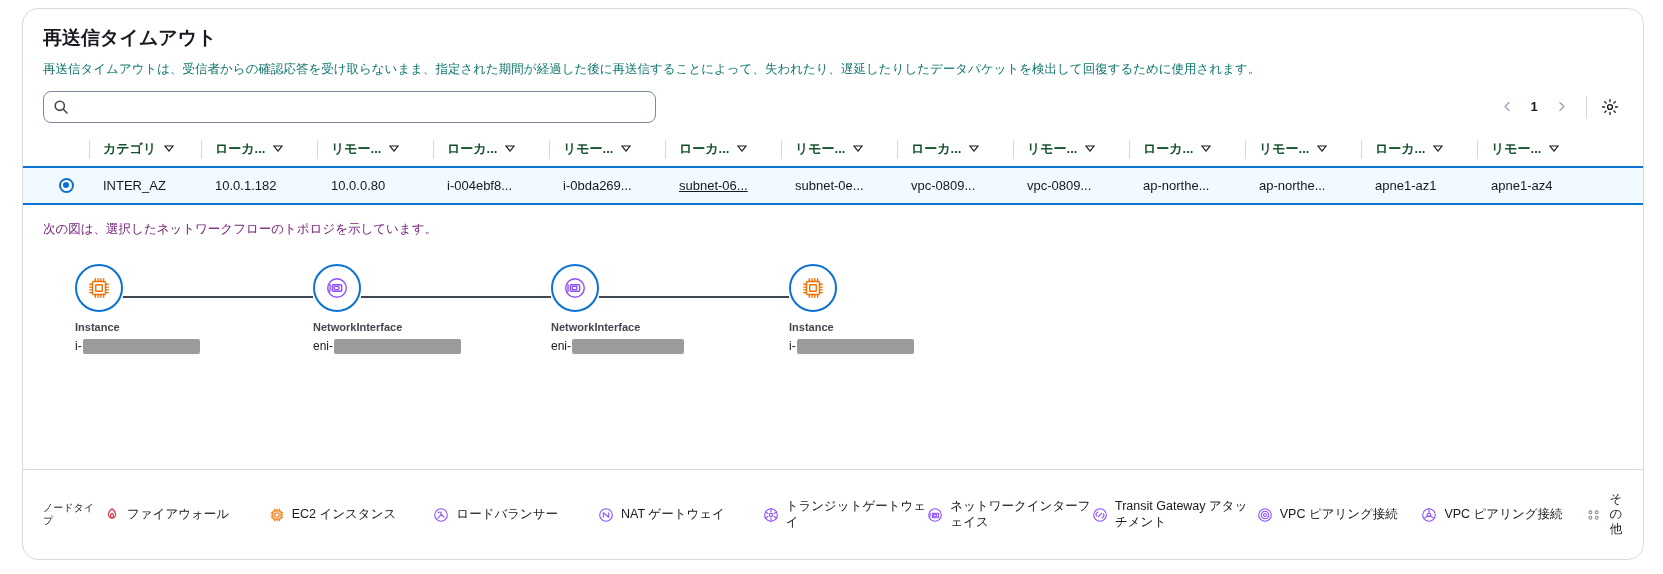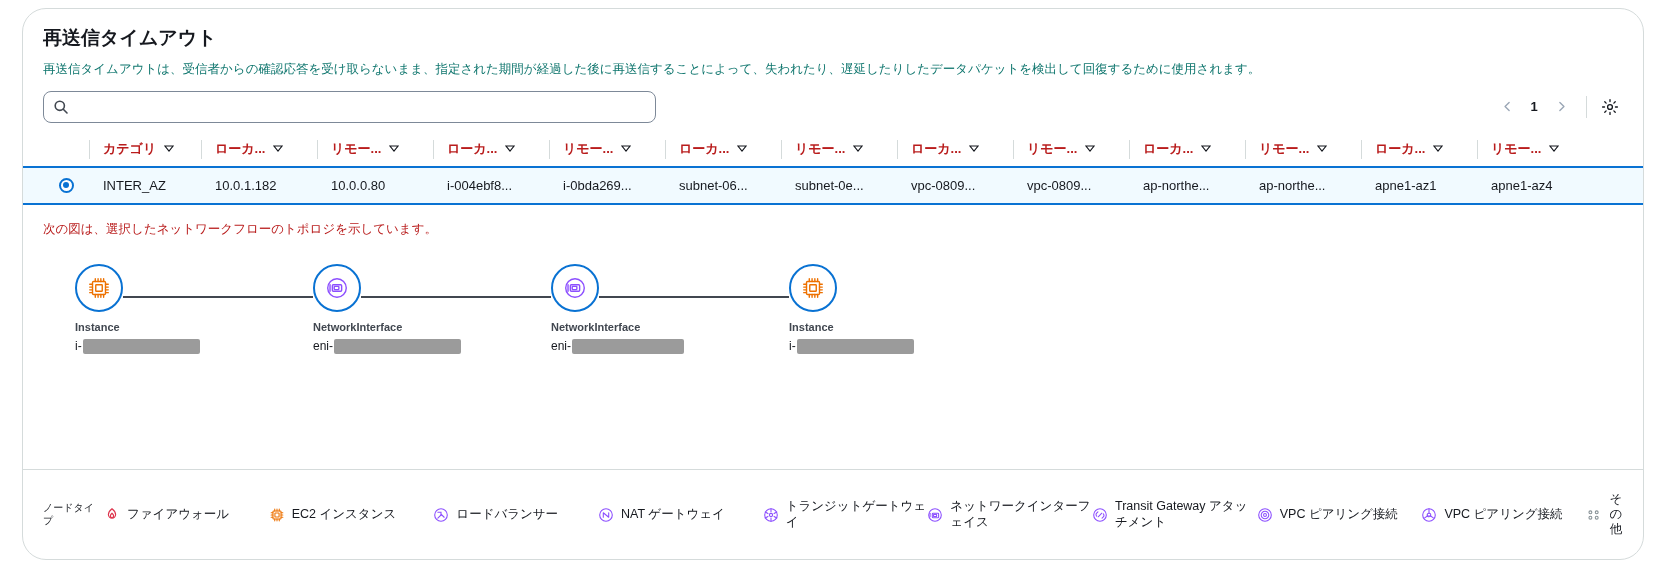--- a/index.html
+++ b/index.html
@@ -9,21 +9,21 @@
     background: #ffffff;
     font-family: "Liberation Sans", "DejaVu Sans", sans-serif;
     overflow: hidden;
   }
   .card {
     position: absolute;
     left: 22px; top: 8px;
     width: 1622px; height: 552px;
     background: #ffffff;
     border: 1px solid #d5dbdb;
-    border-radius: 24px;
+    border-radius: 16px;
     overflow: hidden;
   }
   
   .hdr { padding: 18px 20px 0 20px; }
   .page-title {
     font-size: 19px; font-weight: bold; color: #16191f;
     letter-spacing: 0px; margin: 0 0 10px 0; line-height: 1.2;
   }
   .page-desc {
     font-size: 12.5px; color: #0f766e; line-height: 1.45; margin: 0 0 12px 0;
@@ -65,21 +65,21 @@
   .th {
     flex: none; display: flex; align-items: center;
     height: 33px; position: relative;
     padding-left: 14px;
   }
   .th:before {
     content: ""; position: absolute; left: 0; top: 7px;
     width: 1px; height: 19px; background: #d5dbdb;
   }
   .th-label {
-    font-size: 13px; font-weight: bold; color: #b91c1c; white-space: nowrap;
+    font-size: 13px; font-weight: bold; color: #14532d; white-space: nowrap;
   }
   .th-caret {
     margin-left: 8px; color: #16191f; font-size: 9px; line-height: 1;
   }
   .row-sel {
     display: flex; align-items: center; height: 39px;
     background: #f1faff;
     border-top: 2px solid #0972d3;
     border-bottom: 2px solid #0972d3;
     padding-left: 20px;
@@ -94,21 +94,21 @@
   .cell {
     flex: none; padding-left: 14px;
     font-size: 13px; color: #16191f; white-space: nowrap;
     overflow: hidden;
   }
   
   .topo { padding: 16px 20px 0 20px; }
   .topo-title {
     font-size: 16px; font-weight: bold; color: #16191f; margin: 0 0 7px 0;
   }
-  .topo-desc { font-size: 12.5px; color: #b91c1c; margin: 0; }
+  .topo-desc { font-size: 12.5px; color: #701a75; margin: 0; }
   .graph { position: relative; height: 120px; margin-top: 14px; }
   .edge {
     position: absolute; height: 2px; background: #414750; top: 44px;
   }
   .node { position: absolute; top: 12px; }
   .node-circle {
     width: 48px; height: 48px; border-radius: 50%;
     border: 2px solid #0972d3; background: #ffffff;
     display: flex; align-items: center; justify-content: center;
     position: relative; z-index: 2;
@@ -283,21 +283,21 @@
         <div class="radio-outer">
           <div class="radio-dot"></div>
         </div>
       </div>
 
     <div class="cell" style="width: 112px;">INTER_AZ</div>
         <div class="cell" style="width: 116px;">10.0.1.182</div>
         <div class="cell" style="width: 116px;">10.0.0.80</div>
         <div class="cell" style="width: 116px;">i-004ebf8...</div>
         <div class="cell" style="width: 116px;">i-0bda269...</div>
-        <div class="cell" style="width: 116px;">subnet-06...</div>
+        <div class="cell" style="width: 116px; text-decoration: underline;">subnet-06...</div>
         <div class="cell" style="width: 116px;">subnet-0e...</div>
         <div class="cell" style="width: 116px;">vpc-0809...</div>
         <div class="cell" style="width: 116px;">vpc-0809...</div>
         <div class="cell" style="width: 116px;">ap-northe...</div>
         <div class="cell" style="width: 116px;">ap-northe...</div>
         <div class="cell" style="width: 116px;">apne1-az1</div>
         <div class="cell" style="width: 116px;">apne1-az4</div>
       </div>
   </div>
 

